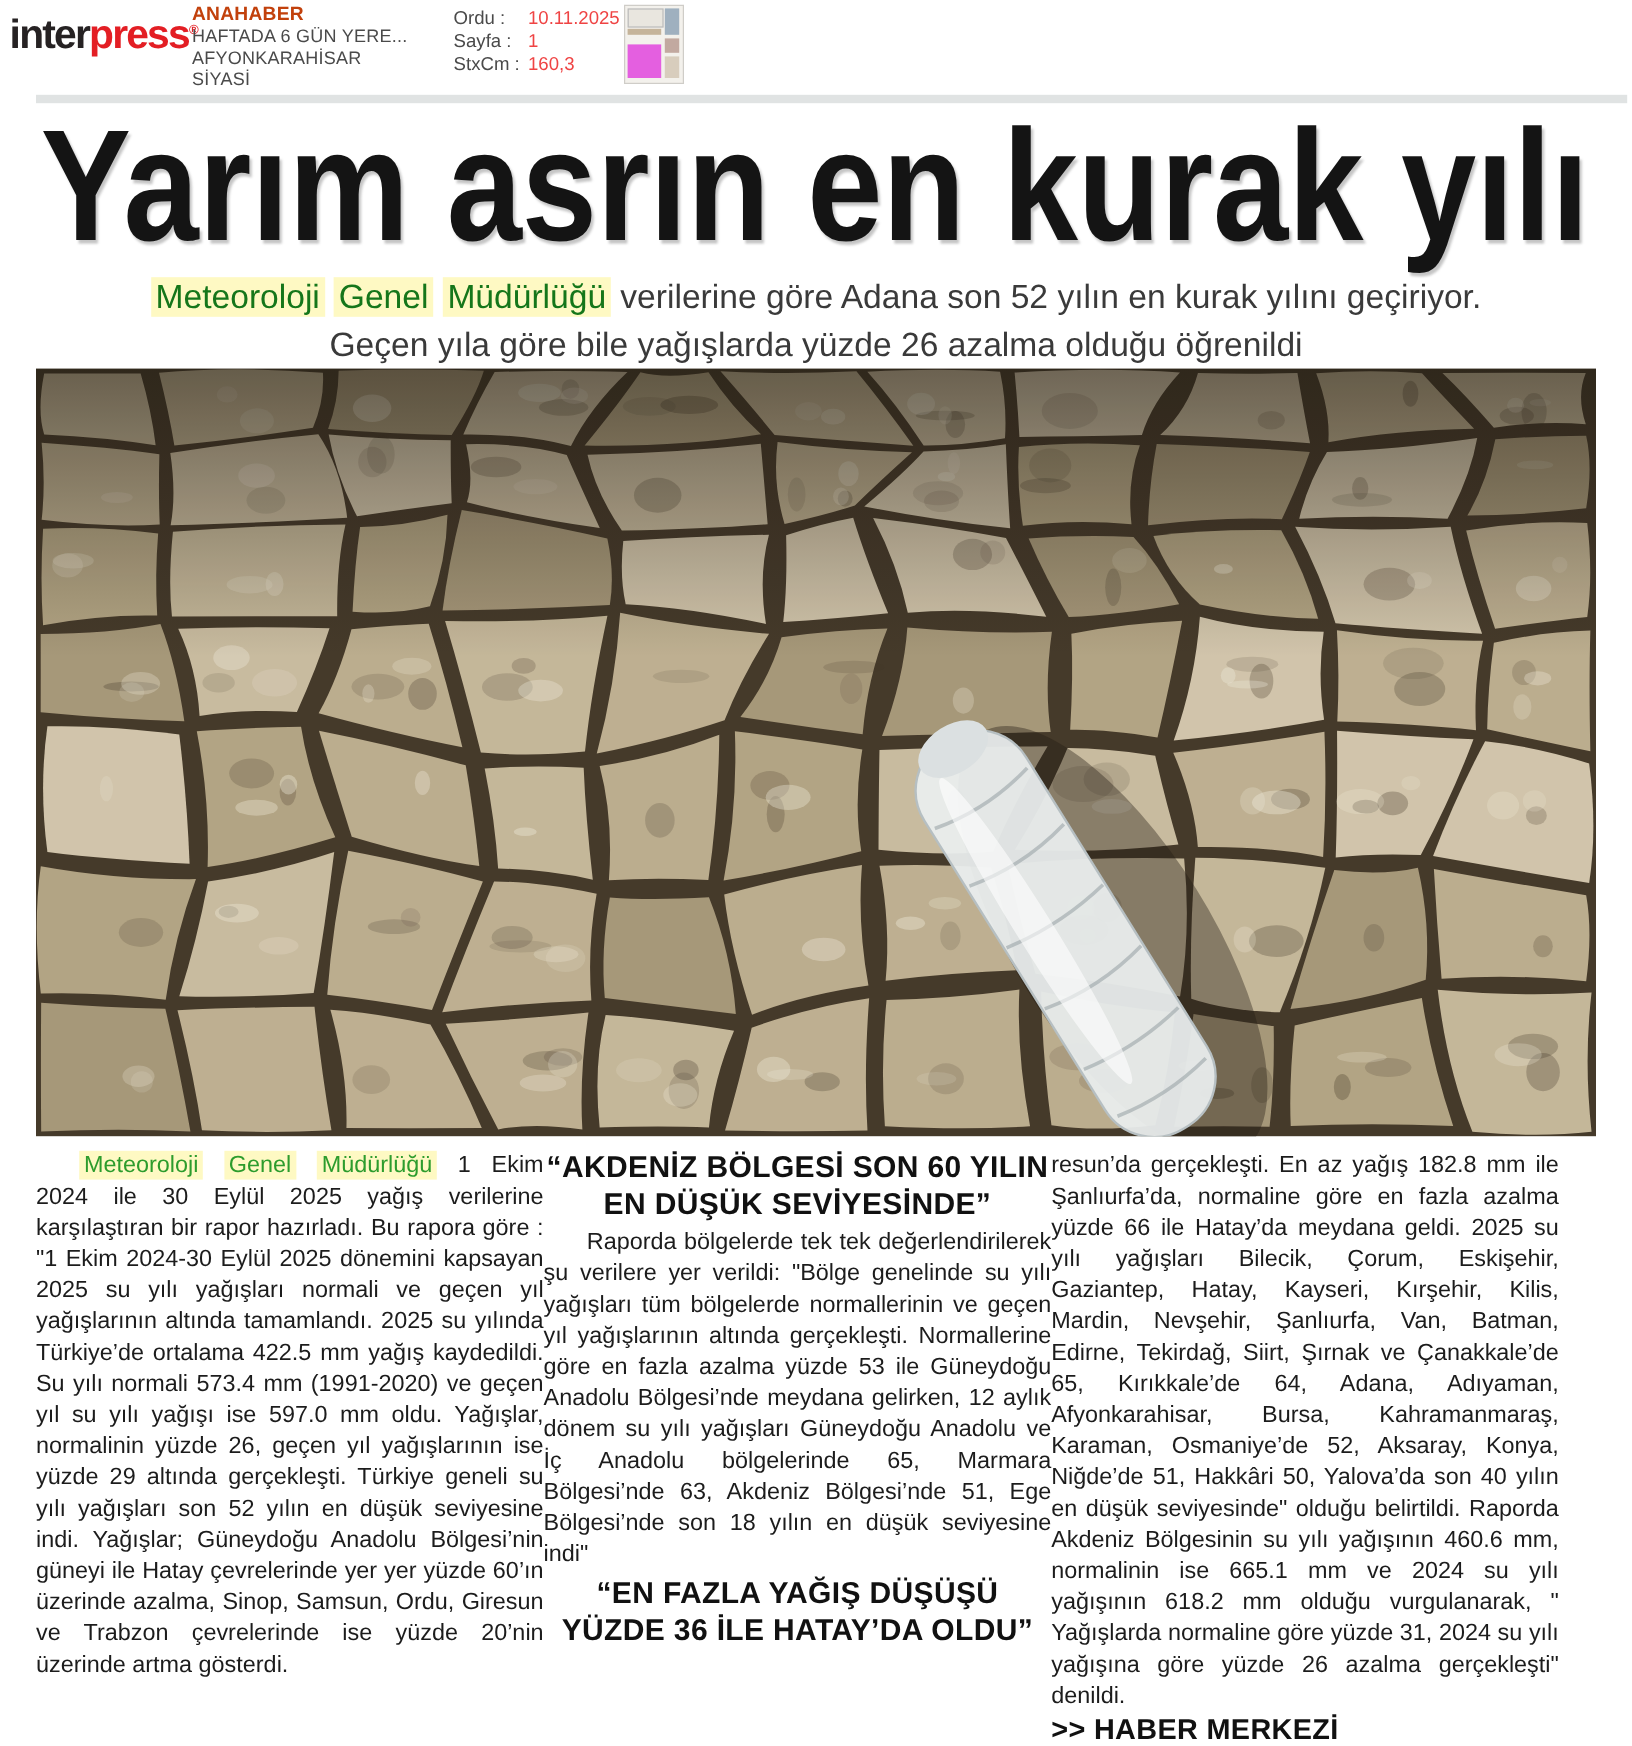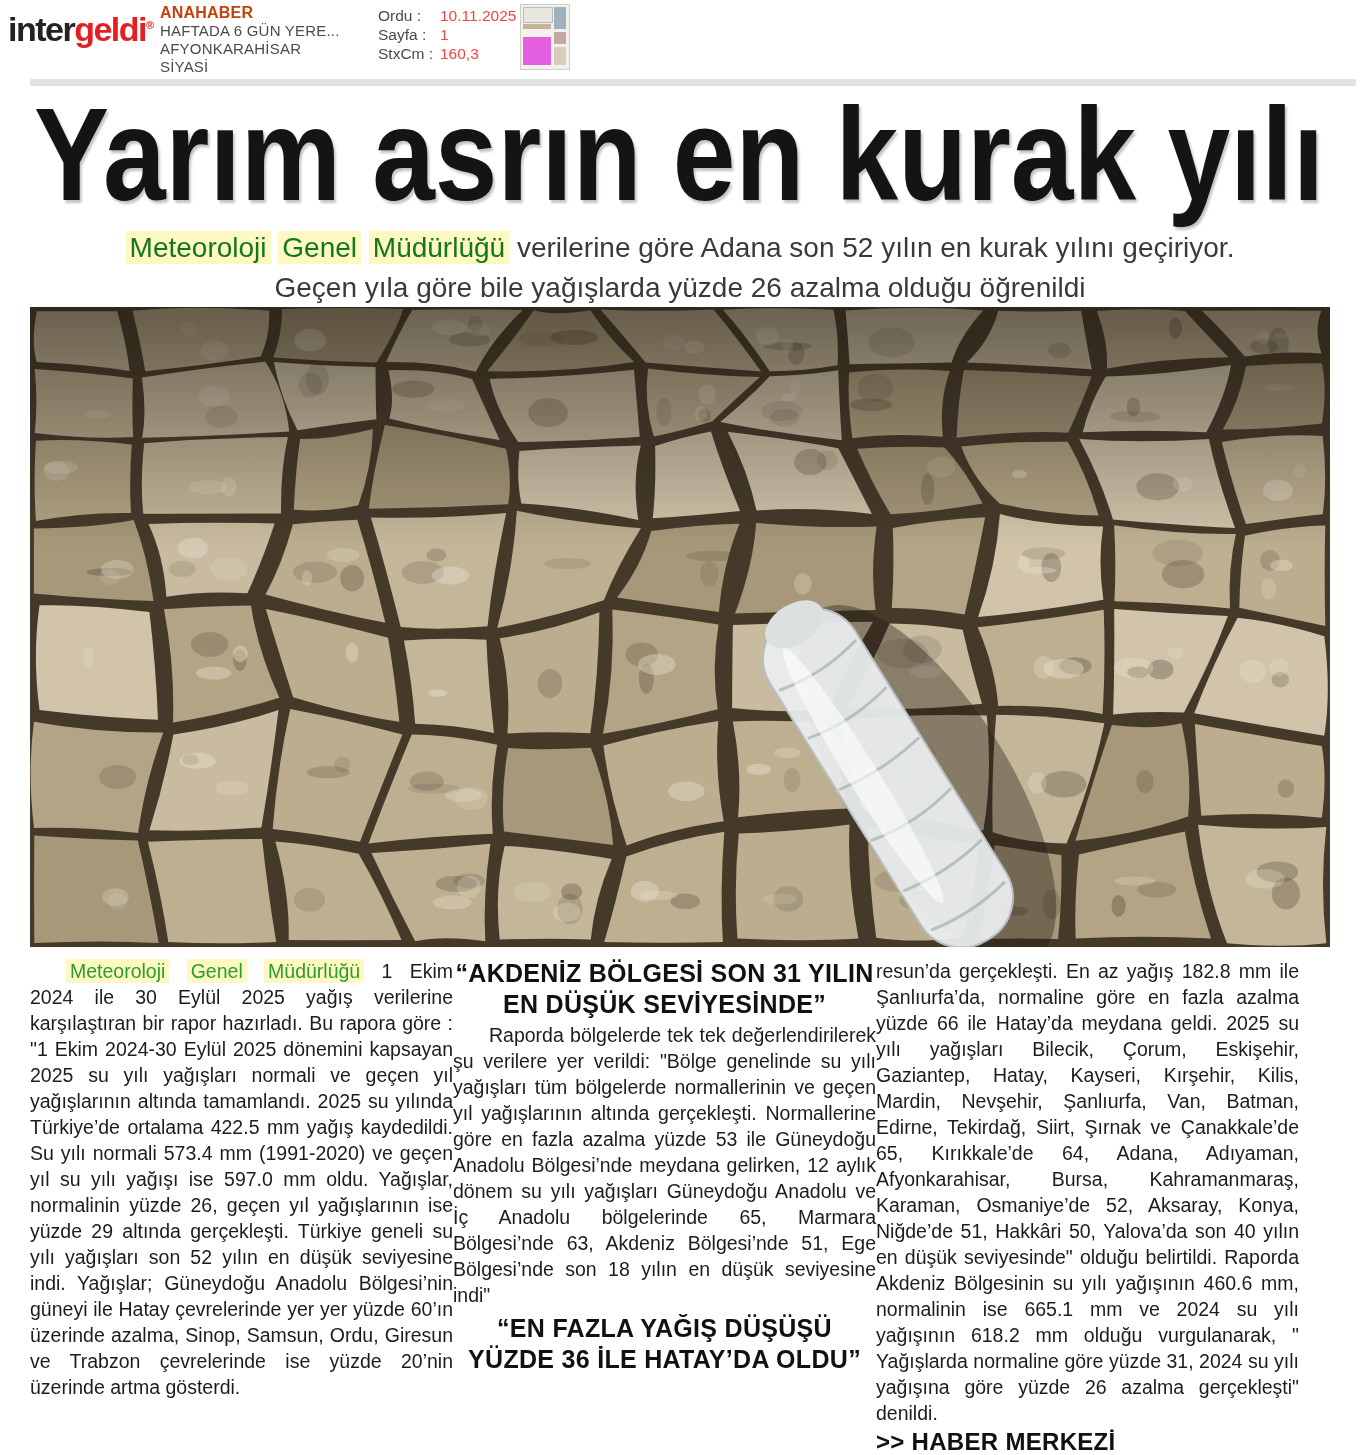--- a/index.html
+++ b/index.html
@@ -48,21 +48,21 @@
   .col-heading{margin:0 0 2px 0;font-size:25px;line-height:31px;font-weight:bold;text-align:center;
                color:#111;letter-spacing:.3px;}
   .col-heading.second{margin-top:5px;}
   .byline{margin-top:2px;font-size:24px;font-weight:bold;color:#111;letter-spacing:.3px;}
 </style>
 </head>
 <body>
 
 <div class="page">
 
-  <div class="logo"><span class="lg1">inter</span><span class="lg2">geldi</span><span class="lgr">®</span></div>
+  <div class="logo"><span class="lg1">inter</span><span class="lg2">press</span><span class="lgr">®</span></div>
 
   <div class="pub">
     <div class="pub-name">ANAHABER</div>
     <div>HAFTADA 6 GÜN YERE...</div>
     <div>AFYONKARAHİSAR</div>
     <div>SİYASİ</div>
   </div>
 
   <div class="meta">
     <div class="row"><span class="lab">Ordu :</span><span class="val">10.11.2025</span></div>
@@ -352,21 +352,21 @@
         <ellipse cx="2" cy="-180" rx="32" ry="20" fill="#dbe0e1"></ellipse>
       </g>
     </svg>
   </div>
 
   <div class="columns">
     <div class="col">
       <p class="body-p indent"><span class="hl hl-body">Meteoroloji</span> <span class="hl hl-body">Genel</span> <span class="hl hl-body">Müdürlüğü</span><span> 1 Ekim 2024 ile 30 Eylül 2025 yağış verilerine karşılaştıran bir rapor hazırladı. Bu rapora göre : "1 Ekim 2024-30 Eylül 2025 dönemini kapsayan 2025 su yılı yağışları normali ve geçen yıl yağışlarının altında tamamlandı. 2025 su yılında Türkiye’de ortalama 422.5 mm yağış kaydedildi. Su yılı normali 573.4 mm (1991-2020) ve geçen yıl su yılı yağışı ise 597.0 mm oldu. Yağışlar, normalinin yüzde 26, geçen yıl yağışlarının ise yüzde 29 altında gerçekleşti. Türkiye geneli su yılı yağışları son 52 yılın en düşük seviyesine indi. Yağışlar; Güneydoğu Anadolu Bölgesi’nin güneyi ile Hatay çevrelerinde yer yer yüzde 60’ın üzerinde azalma, Sinop, Samsun, Ordu, Giresun ve Trabzon çevrelerinde ise yüzde 20’nin üzerinde artma gösterdi.</span></p>
     </div>
     <div class="col">
-      <h3 class="col-heading">“AKDENİZ BÖLGESİ SON 31 YILIN EN DÜŞÜK SEVİYESİNDE”</h3>
+      <h3 class="col-heading">“AKDENİZ BÖLGESİ SON 60 YILIN EN DÜŞÜK SEVİYESİNDE”</h3>
       <p class="body-p indent">Raporda bölgelerde tek tek değerlendirilerek şu verilere yer verildi: "Bölge genelinde su yılı yağışları tüm bölgelerde normallerinin ve geçen yıl yağışlarının altında gerçekleşti. Normallerine göre en fazla azalma yüzde 53 ile Güneydoğu Anadolu Bölgesi’nde meydana gelirken, 12 aylık dönem su yılı yağışları Güneydoğu Anadolu ve İç Anadolu bölgelerinde 65, Marmara Bölgesi’nde 63, Akdeniz Bölgesi’nde 51, Ege Bölgesi’nde son 18 yılın en düşük seviyesine indi"</p>
       <h3 class="col-heading second">“EN FAZLA YAĞIŞ DÜŞÜŞÜ YÜZDE 36 İLE HATAY’DA OLDU”</h3>
     </div>
     <div class="col">
       <p class="body-p">resun’da gerçekleşti. En az yağış 182.8 mm ile Şanlıurfa’da, normaline göre en fazla azalma yüzde 66 ile Hatay’da meydana geldi. 2025 su yılı yağışları Bilecik, Çorum, Eskişehir, Gaziantep, Hatay, Kayseri, Kırşehir, Kilis, Mardin, Nevşehir, Şanlıurfa, Van, Batman, Edirne, Tekirdağ, Siirt, Şırnak ve Çanakkale’de 65, Kırıkkale’de 64, Adana, Adıyaman, Afyonkarahisar, Bursa, Kahramanmaraş, Karaman, Osmaniye’de 52, Aksaray, Konya, Niğde’de 51, Hakkâri 50, Yalova’da son 40 yılın en düşük seviyesinde" olduğu belirtildi. Raporda Akdeniz Bölgesinin su yılı yağışının 460.6 mm, normalinin ise 665.1 mm ve 2024 su yılı yağışının 618.2 mm olduğu vurgulanarak, " Yağışlarda normaline göre yüzde 31, 2024 su yılı yağışına göre yüzde 26 azalma gerçekleşti" denildi.</p>
       <div class="byline">&gt;&gt; HABER MERKEZİ</div>
     </div>
   </div>
 
 </div>

